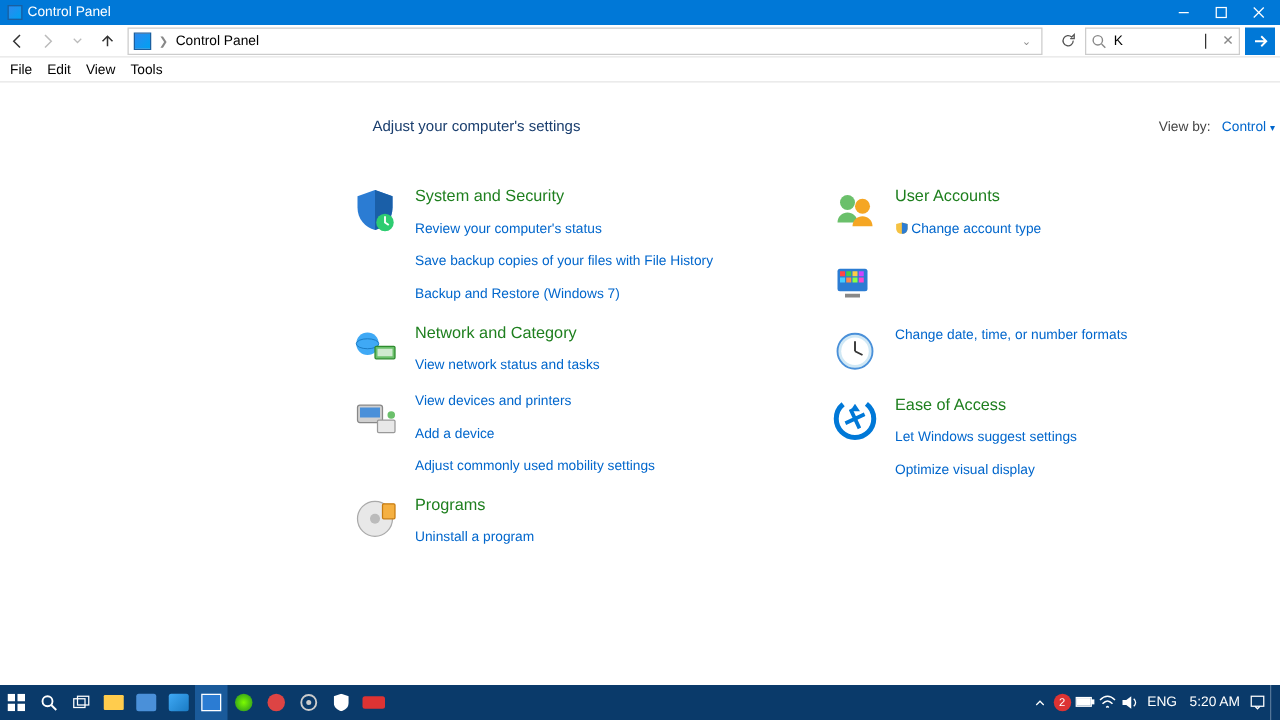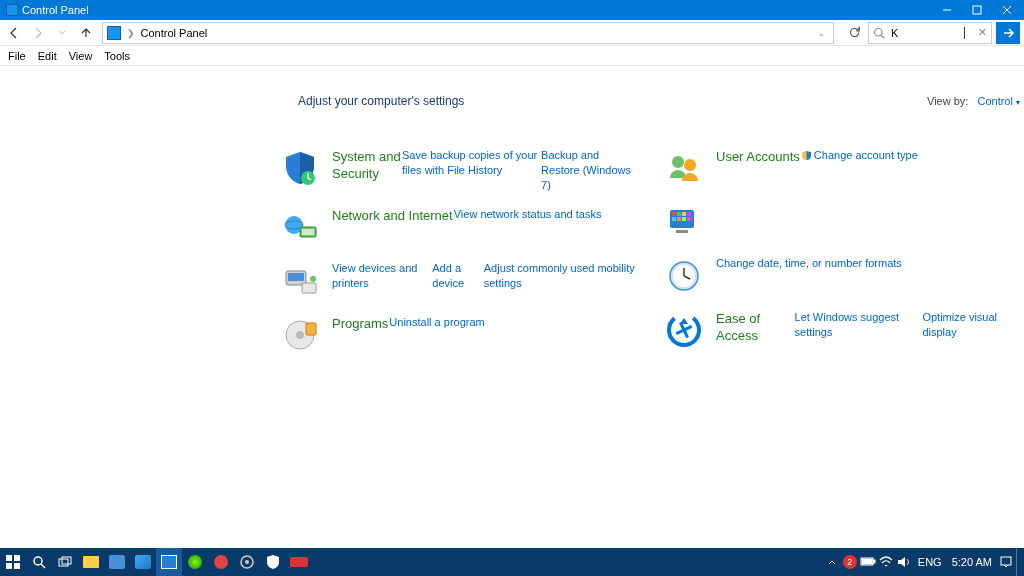--- a/index.html
+++ b/index.html
@@ -32,21 +32,21 @@
 .body{position:absolute;left:0;top:66px;right:0;bottom:28px;overflow:auto}
 .content{width:740px;margin-left:280px;padding-top:10px}
 .heading{display:flex;align-items:baseline}
 .heading h1{color:#1a3e6e;font-weight:400;font-size:12px;margin:18px;flex:1}
 .viewby{font-size:11px;color:#444}
 .viewby a{color:#0066cc;text-decoration:none;margin-left:6px}
 .cols{display:flex;margin-top:22px;gap:28px}
 .col{flex:1}
 .cat{display:flex;gap:12px;margin-bottom:14px}
 .ic{width:40px;height:40px;flex-shrink:0;display:flex;align-items:center;justify-content:center}
-.cat-body{display:flex;flex-direction:row;gap:1px}
+.cat-body{display:flex;flex-direction:column;gap:11px}
 .cat-title{color:#1e7f1e;font-size:13px;line-height:17px}
 .cat-link{color:#0066cc;font-size:11px;line-height:15px}
 .shield-sm{display:inline-block;vertical-align:-2px;margin-right:2px}
 
 .taskbar{position:absolute;left:0;right:0;bottom:0;height:28px;background:#0a3a6a;display:flex;align-items:center;color:#fff}
 .taskbar .tb{width:26px;height:28px;display:flex;align-items:center;justify-content:center}
 .taskbar .tray{margin-left:auto;display:flex;align-items:center;gap:2px;padding-right:4px;font-size:11px}
 .taskbar .tray .ic-sm{width:16px;height:16px;display:flex;align-items:center;justify-content:center}
 .caret{position:absolute;right:26px;top:4px;bottom:4px;width:1px;background:#333;animation:blink 1s step-end infinite}
 @keyframes blink{50%{opacity:0}}
@@ -153,36 +153,37 @@
           <div class="ic">
             <svg width="40" height="40" viewBox="0 0 40 40">
                 <path d="M20 4l14 5v9c0 9-6 16-14 18C12 34 6 27 6 18V9l14-5z" fill="#2b7cd3"></path>
                 <path d="M20 4l14 5v9c0 9-6 16-14 18V4z" fill="#1a5fa8"></path>
                 <circle cx="28" cy="30" r="7" fill="#2ecc71"></circle>
                 <path d="M28 25v5l3 2" stroke="#fff" stroke-width="1.5" fill="none"></path>
               </svg>
           </div>
           <div class="cat-body">
             <span class="cat-title">System and Security</span>
+            <span class="cat-link">Review your computer's status</span>
             <span class="cat-link">Save backup copies of your files with File History</span>
             <span class="cat-link">Backup and Restore (Windows 7)</span>
           </div>
         </div>
 
         <div class="cat">
           <div class="ic">
             <svg width="40" height="40" viewBox="0 0 40 40">
                 <circle cx="14" cy="18" r="9" fill="#3fa9f5"></circle>
                 <ellipse cx="14" cy="18" rx="9" ry="4" fill="none" stroke="#1a7bc4" stroke-width="0.8"></ellipse>
                 <rect x="20" y="20" width="16" height="10" rx="1" fill="#6bc06b" stroke="#2e8b2e"></rect>
                 <rect x="22" y="22" width="12" height="6" fill="#cfeacf"></rect>
               </svg>
           </div>
           <div class="cat-body">
-            <span class="cat-title">Network and Internet</span>
+            <span class="cat-title">Network and Category</span>
             <span class="cat-link">View network status and tasks</span>
           </div>
         </div>
 
         <div class="cat">
           <div class="ic">
             <svg width="40" height="40" viewBox="0 0 40 40">
                 <rect x="6" y="10" width="20" height="14" rx="2" fill="#d0d0d0" stroke="#888"></rect>
                 <rect x="8" y="12" width="16" height="8" fill="#4a90d9"></rect>
                 <rect x="22" y="22" width="14" height="10" rx="1" fill="#e8e8e8" stroke="#999"></rect>

